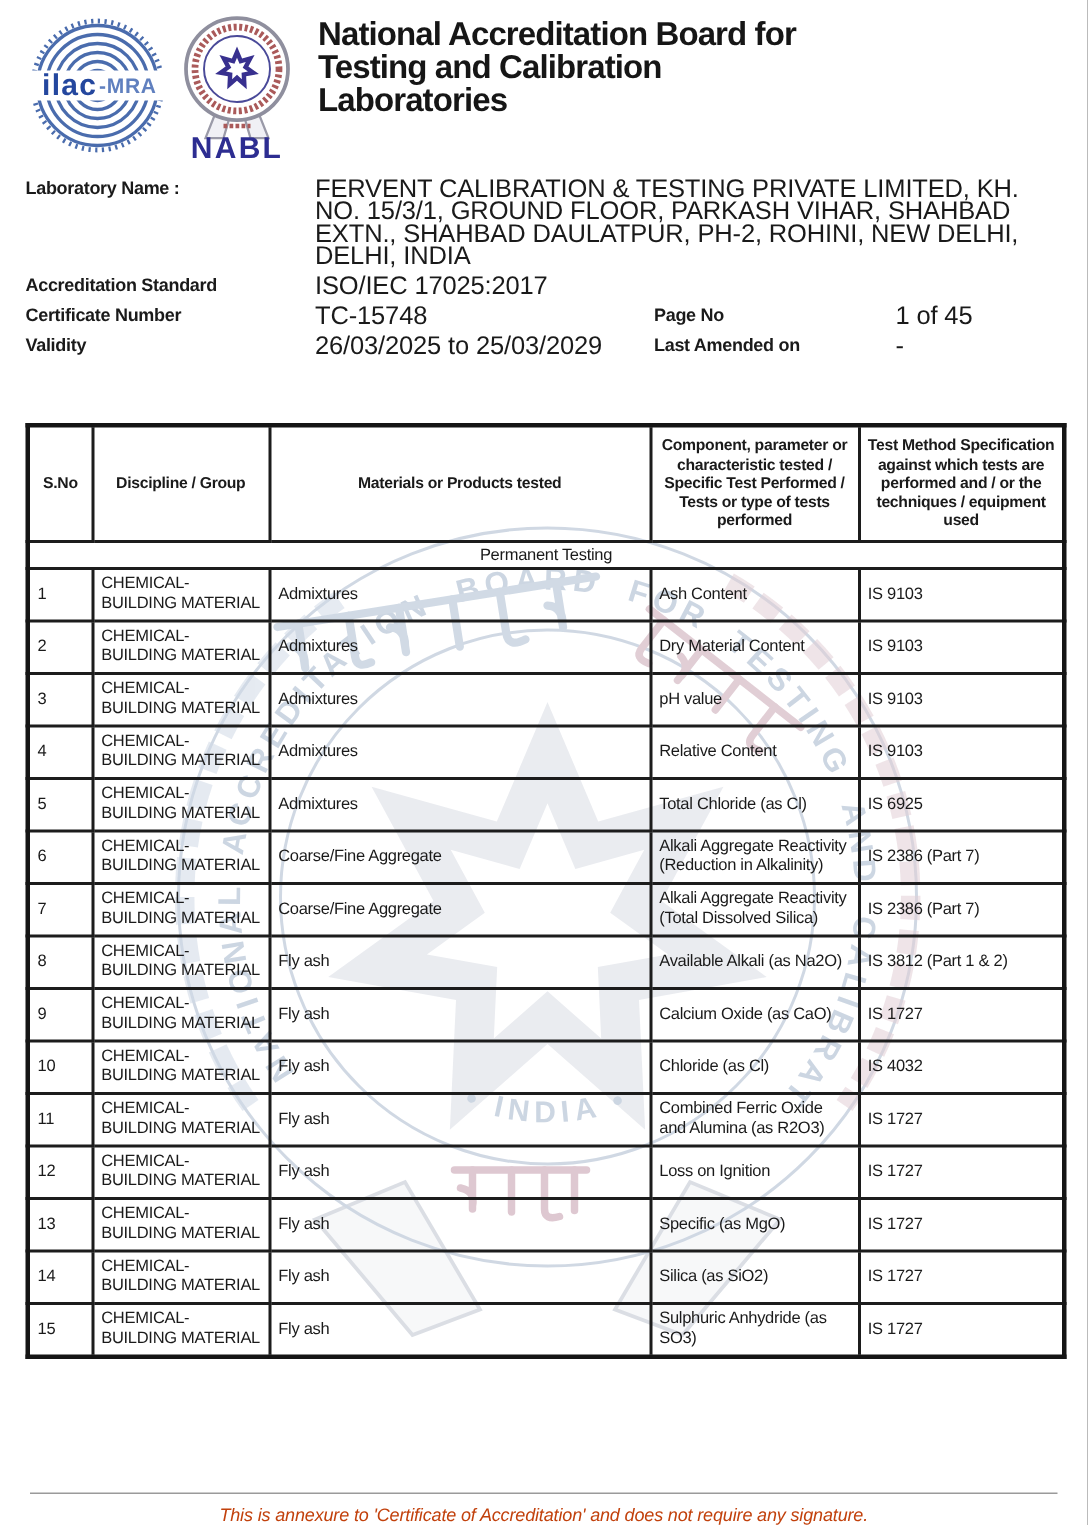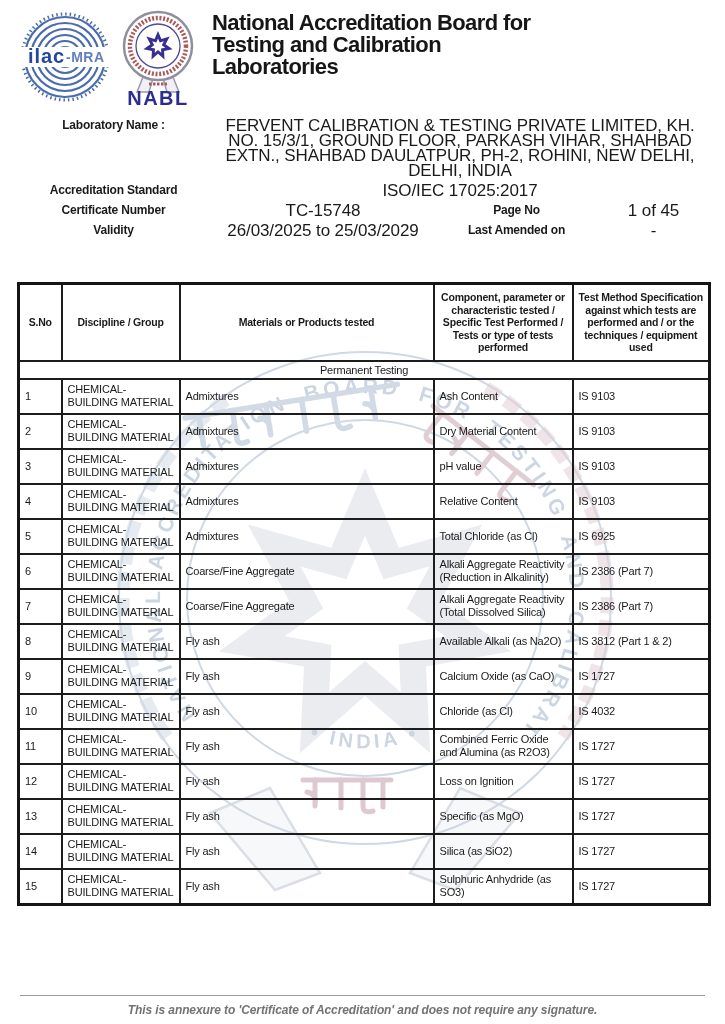--- a/index.html
+++ b/index.html
@@ -29,21 +29,20 @@
     padding:4px 16px 5px 16px;
     font-family:"Liberation Serif",serif;
     font-weight:bold;font-size:21px;letter-spacing:0.4px;color:#101010;
   }
   
   .info{
     display:grid;
     grid-template-columns:193px 226px 161px 1fr;
     row-gap:5px;
     margin:14px 15px 0 17px;
-    text-align:center;
   }
   .info-label{font-weight:bold;font-size:12px;letter-spacing:-0.2px;}
   .info-value{font-size:17px;line-height:15px;letter-spacing:-0.1px;}
   .span3{grid-column:2 / span 3;}
   
   .watermark{position:absolute;left:85px;top:318px;z-index:0;pointer-events:none;}
   
   table.scope{
     position:relative;z-index:1;
     border-collapse:collapse;
@@ -68,21 +67,21 @@
   tr.section-row td{
     text-align:center;padding:1px 0;font-size:11px;height:14px;
   }
   table.scope tbody tr.data-row td{height:27px;line-height:13px;}
   td.c-sno{padding-left:4px;}
   
   .footer{position:absolute;left:20px;right:20px;top:995px;z-index:2;}
   .footer-line{border-top:1.5px solid #9a9a9a;}
   .footer-note{
     margin-top:7px;text-align:center;
-    font-weight:bold;font-style:italic;font-size:12px;color:#737373;
+    font-weight:normal;font-style:italic;font-size:12px;color:#c2410c;
     letter-spacing:-0.1px;
   }
   svg text{font-family:"Liberation Sans",sans-serif;}
 </style>
 </head>
 <body>
 
 <div class="page">
 
   <svg class="watermark" width="560" height="600" viewBox="0 0 560 600">

